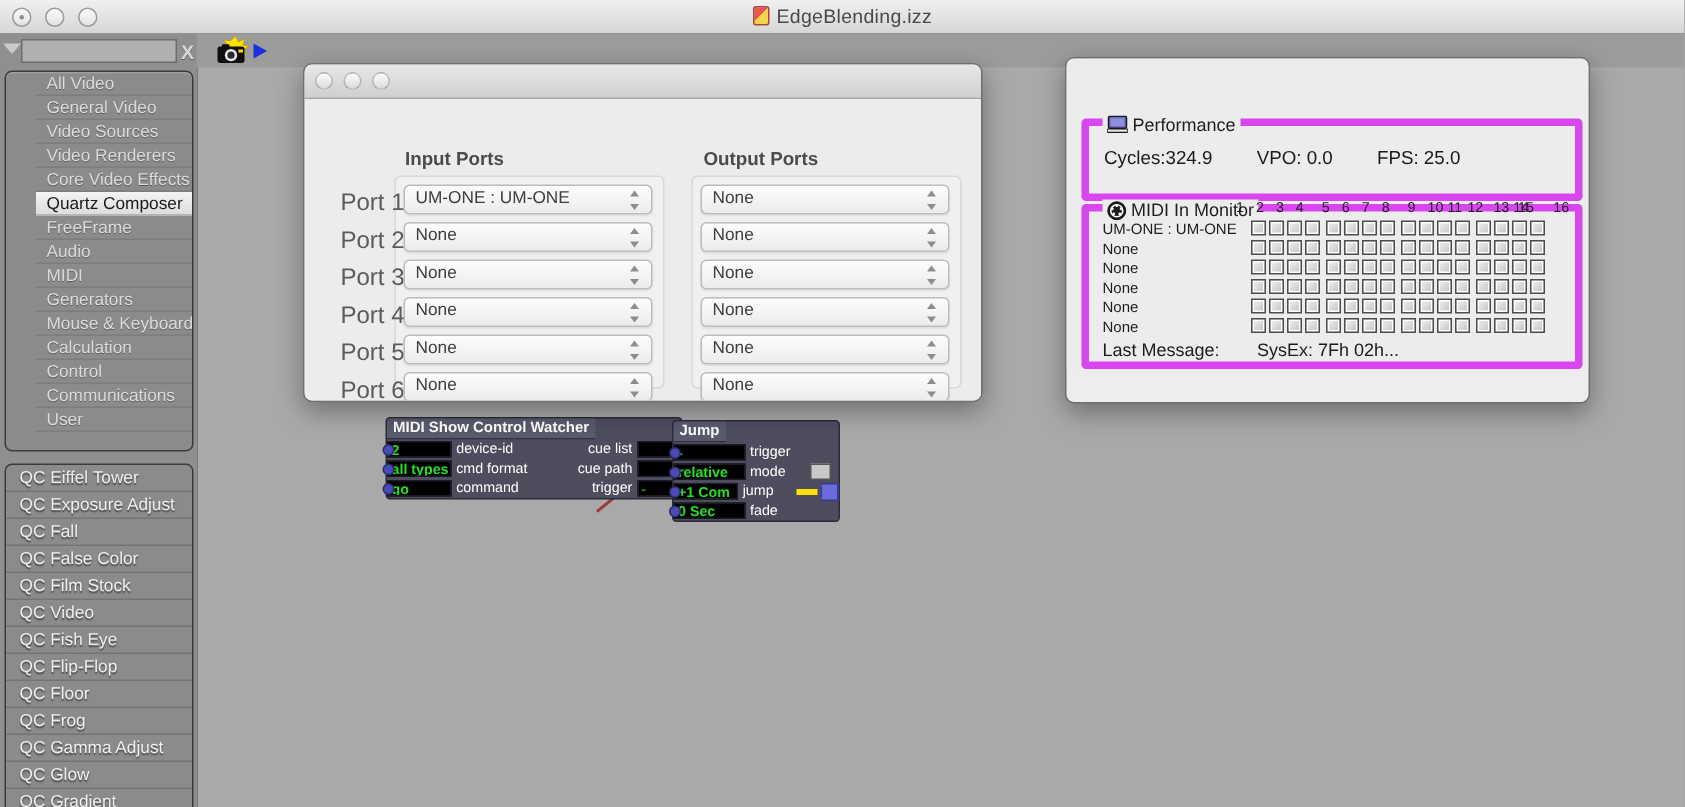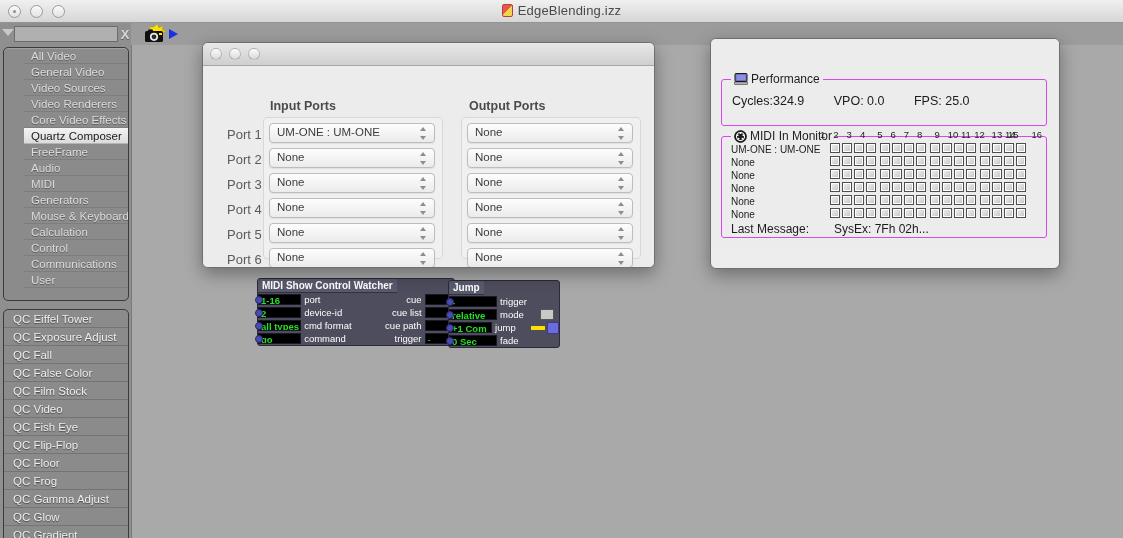--- a/index.html
+++ b/index.html
@@ -81,34 +81,34 @@
   .macwin.active .tb.yellow{background:radial-gradient(circle at 35% 30%,#ffdf8e,#e8a81c);border-color:#bd8410;}
   .macwin.active .tb.green{background:linear-gradient(#f6f6f6,#d8d8d8);border-color:#a9a9a9;}
   
   #midi-setup{left:202px;top:42px;width:451px;height:224px;}
   #midi-setup .body{background:#ececec;height:202px;position:relative;}
   .col-head{position:absolute;font-size:12.5px;font-weight:bold;color:#4b4b4b;top:33px;}
   #in-head{left:67px;}#out-head{left:266px;}
   .portbox{position:absolute;top:51px;width:178px;height:140px;
     border:1px solid #d8d8d8;border-radius:4px;background:#f0f0f0;}
   #in-box{left:60px;}#out-box{left:258px;}
-  .port-label{position:absolute;left:24px;font-size:13px;color:#5b5b5b;text-align:center;}
+  .port-label{position:absolute;left:24px;font-size:16px;color:#5b5b5b;text-align:center;}
   .popup{position:absolute;width:166px;height:20px;border:1px solid #bcbcbc;
     border-radius:4px;background:linear-gradient(#fdfdfd,#ebebeb);
     box-shadow:0 1px 1px rgba(0,0,0,.07);box-sizing:border-box;}
   .popup .val{position:absolute;left:7px;top:2px;font-size:11.5px;color:#3d3d3d;}
   .popup .arrows{position:absolute;right:7px;top:3px;width:7px;height:13px;}
   .popup .arrows:before,.popup .arrows:after{content:"";position:absolute;left:0;
     border-left:3.5px solid transparent;border-right:3.5px solid transparent;}
   .popup .arrows:before{top:0;border-bottom:4px solid #8d8d8d;}
   .popup .arrows:after{bottom:0;border-top:4px solid #8d8d8d;}
   
   #status-win{left:710px;top:38px;width:348px;height:229px;}
   #status-win .body{background:#ececec;height:207px;position:relative;}
-  .groupbox{position:absolute;border:1px solid #d946ef;border-radius:3px;}
+  .groupbox{position:absolute;border:5px solid #d946ef;border-radius:3px;}
   .gb-legend{position:absolute;background:#ececec;padding:0 3px;font-size:12px;
     color:#1e1e1e;top:-8px;left:9px;display:flex;align-items:center;gap:3px;}
   #perf-box{left:10px;top:40px;width:324px;height:45px;}
   #perf-values{position:absolute;left:10px;top:14px;font-size:12.5px;color:#1b1b1b;}
   #perf-values span{margin-right:26px;}
   #midi-box{left:10px;top:97px;width:324px;height:100px;}
   .mrow{position:absolute;left:9px;font-size:10px;color:#1e1e1e;}
   .ledrow{position:absolute;left:108px;display:flex;gap:4px;}
   .ledgroup{display:flex;gap:2px;}
   .led{width:10px;height:10px;box-sizing:border-box;border:1px solid #4e4e4e;
@@ -207,28 +207,20 @@
 
   <svg id="wire" style="left:264px;top:238px;">
     <line x1="2" y1="58" x2="66" y2="6" stroke="#9c3b35" stroke-width="2"></line>
   </svg>
 
   <div class="node" id="node-msc" style="left:85px;top:233px;">
     <div class="ntitle">MIDI Show Control Watcher</div>
     <div id="msc-rows">
         <div class="prow">
           <span class="pdot left"></span>
-          <span class="pval" style="width:44px">1-16</span>
-          <span class="plabel" style="width:62px">port</span>
-          <span class="plabel" style="width:52px;text-align:right">cue</span>
-          <span class="pout" style="width:30px"></span>
-          <span class="pdot right"></span>
-        </div>
-        <div class="prow">
-          <span class="pdot left"></span>
           <span class="pval" style="width:44px">2</span>
           <span class="plabel" style="width:62px">device-id</span>
           <span class="plabel" style="width:52px;text-align:right">cue list</span>
           <span class="pout" style="width:30px"></span>
           <span class="pdot right"></span>
         </div>
         <div class="prow">
           <span class="pdot left"></span>
           <span class="pval" style="width:44px">all types</span>
           <span class="plabel" style="width:62px">cmd format</span>

